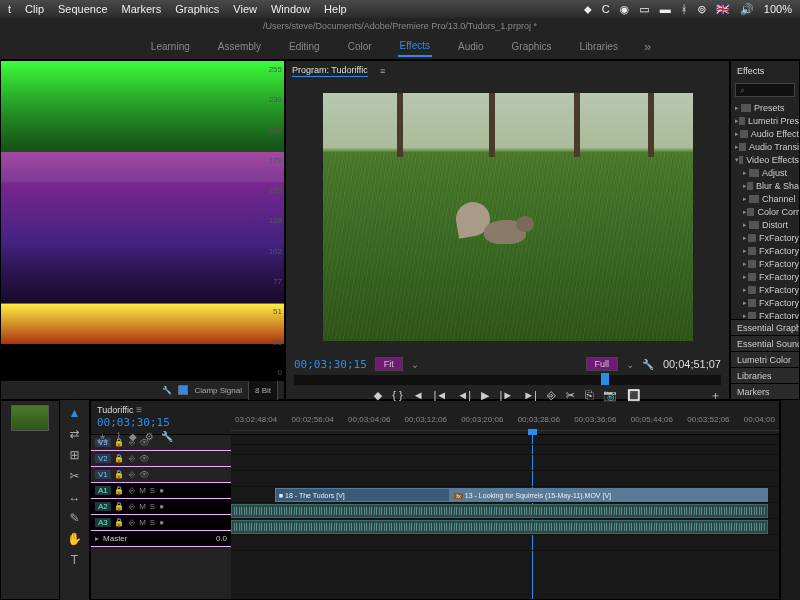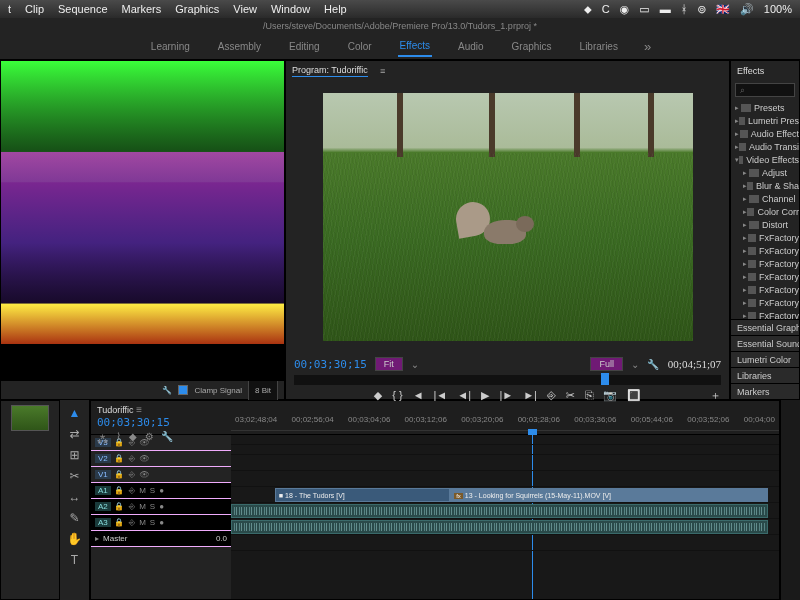--- a/index.html
+++ b/index.html
@@ -45,21 +45,21 @@
   .video-frame .squirrel .body { position:absolute; left:28px; top:18px; width:42px; height:24px; background:#8a7a6a; border-radius:50% 40% 40% 40%; }
   .video-frame .squirrel .head { position:absolute; left:60px; top:14px; width:18px; height:16px; background:#7a6a5a; border-radius:50%; }
   .video-frame .squirrel .tail { position:absolute; left:0; top:0; width:34px; height:34px; background:#aa9a88; border-radius:50% 50% 50% 0; transform:rotate(-10deg); }
   .grass-tex { position:absolute; inset:24% 0 0 0; background-image: repeating-linear-gradient(80deg, rgba(0,0,0,.06) 0 1px, transparent 1px 3px), repeating-linear-gradient(100deg, rgba(255,255,255,.04) 0 1px, transparent 1px 4px); }
   
   .transport { height: 46px; padding: 2px 8px; }
   .tc-row { display: flex; align-items: center; height: 18px; gap: 8px; }
   .tc { color: #2d8ceb; font-family: monospace; font-size: 11px; }
   .fit { background:#701a75; font-size:9px; padding:1px 8px; border:1px solid #444; }
   .tc-row .spacer { flex:1; }
-  .dur { color:#ddd; font-family: Liberation Serif, serif; font-size: 11px; }
+  .dur { color:#ddd; font-family: Liberation Sans, sans-serif; font-size: 11px; }
   .scrub { height: 10px; background:#111; position: relative; margin: 2px 0; }
   .scrub .pos { position:absolute; top:-2px; width:8px; height:12px; background:#2d8ceb; }
   .btns { display:flex; justify-content:center; gap:10px; align-items:center; height:16px; color:#ccc; font-size:11px; position:relative; }
   .btns span { cursor:pointer; }
   .btns .plus { position:absolute; right:0; }
   
   
   .effects-panel { width: 70px; font-size: 9px; position: relative; }
   .effects-panel .panel-header { color:#ddd; }
   .eff-search { margin: 2px 4px; height:14px; background:#111; border:1px solid #444; display:flex; align-items:center; padding:0 4px; color:#666; }
@@ -163,20 +163,33 @@
             <stop offset="0" stop-color="#ff44ff" stop-opacity=".6"></stop>
               <stop offset=".5" stop-color="#8844ff" stop-opacity=".5"></stop>
               <stop offset="1" stop-color="#331155" stop-opacity=".2"></stop>
           </linearGradient>
           <linearGradient id="g3" x1="0" y1="0" x2="0" y2="1">
             <stop offset="0" stop-color="#ffee44"></stop>
               <stop offset="1" stop-color="#aa3311"></stop>
           </linearGradient>
         </defs>
       </svg>
+      <div class="scale">
+        <span>255</span>
+          <span>230</span>
+          <span>204</span>
+          <span>179</span>
+          <span>153</span>
+          <span>128</span>
+          <span>102</span>
+          <span>77</span>
+          <span>51</span>
+          <span>26</span>
+          <span>0</span>
+      </div>
     </div>
     <div class="scope-footer">
       <span>🔧</span>
       <span class="chk"></span>
       <span>Clamp Signal</span>
       <span class="pill">8 Bit</span>
     </div>
   </div>
 
   <div class="panel program-panel">

